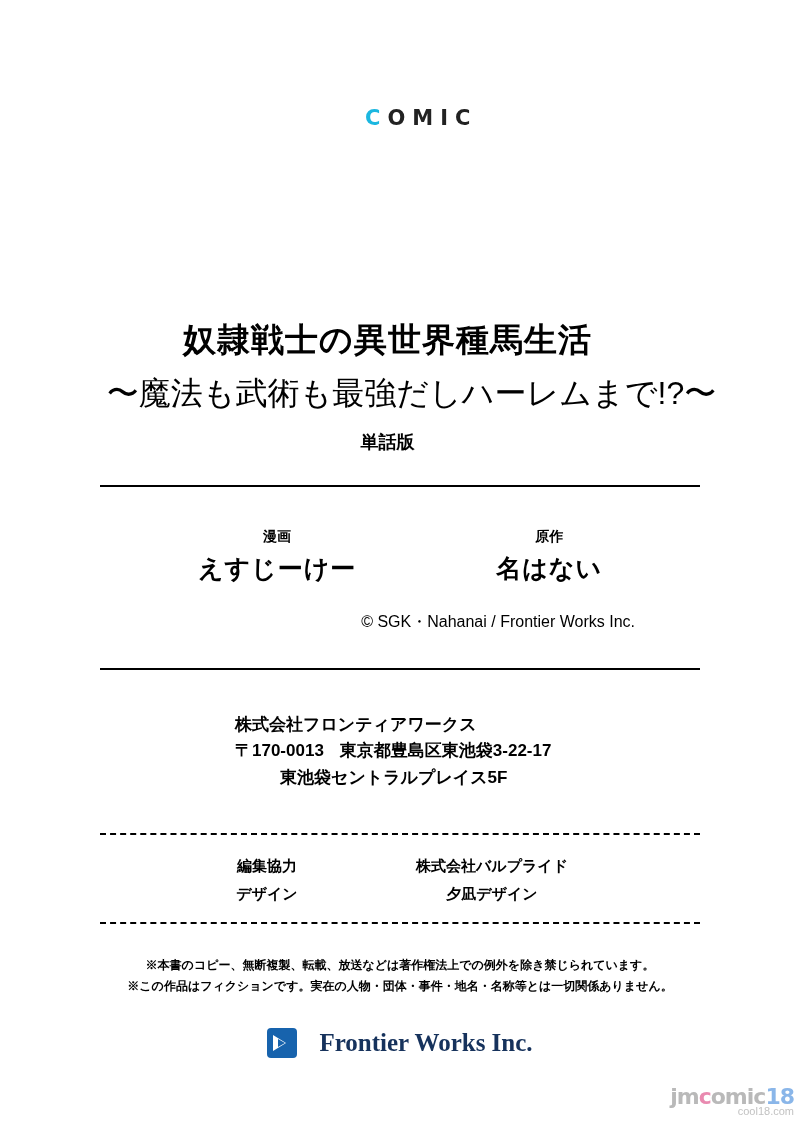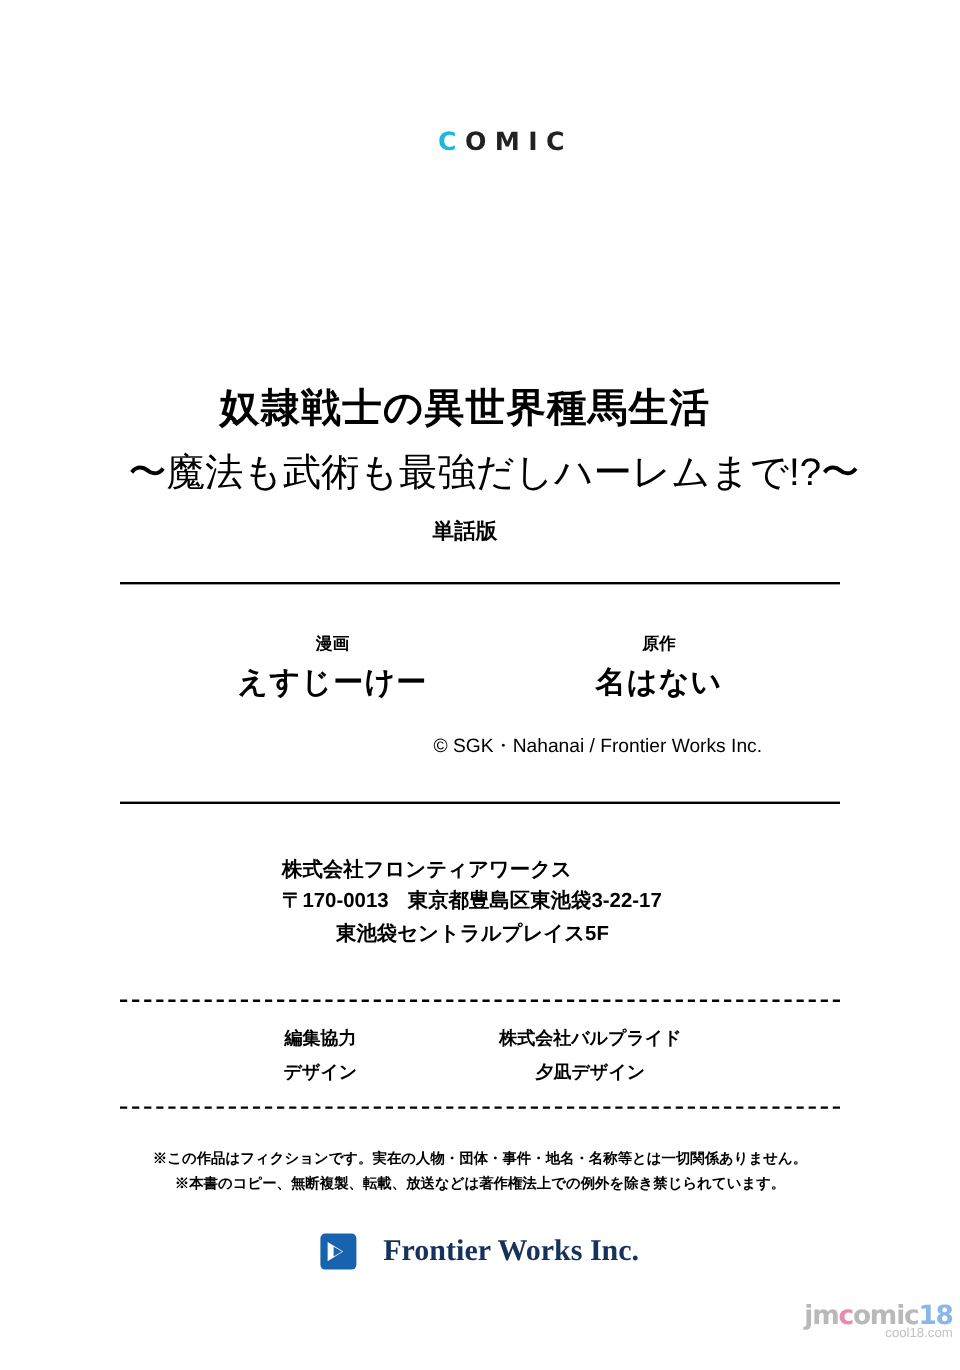--- a/index.html
+++ b/index.html
@@ -351,22 +351,22 @@
     </div>
     <div class="staffrow">
       <div class="staff-label">デザイン</div>
       <div class="staff-value">夕凪デザイン</div>
     </div>
   </div>
 
   <div class="dashed d2"></div>
 
   <div class="notes">
+    <div>※本書のコピー、無断複製、転載、放送などは著作権法上での例外を除き禁じられています。</div>
     <div>※この作品はフィクションです。実在の人物・団体・事件・地名・名称等とは一切関係ありません。</div>
-    <div>※本書のコピー、無断複製、転載、放送などは著作権法上での例外を除き禁じられています。</div>
   </div>
 
   <div class="footer-logo">
     <div class="fw-mark"></div>
     <div class="fw-text">Frontier Works Inc.</div>
   </div>
 
   <div class="wm-right">
     <div class="wm-jm"><span>jm</span><span class="pink">c</span><span>omic</span><span class="blue">18</span></div>
     <div class="wm-sub">cool18.com</div>

